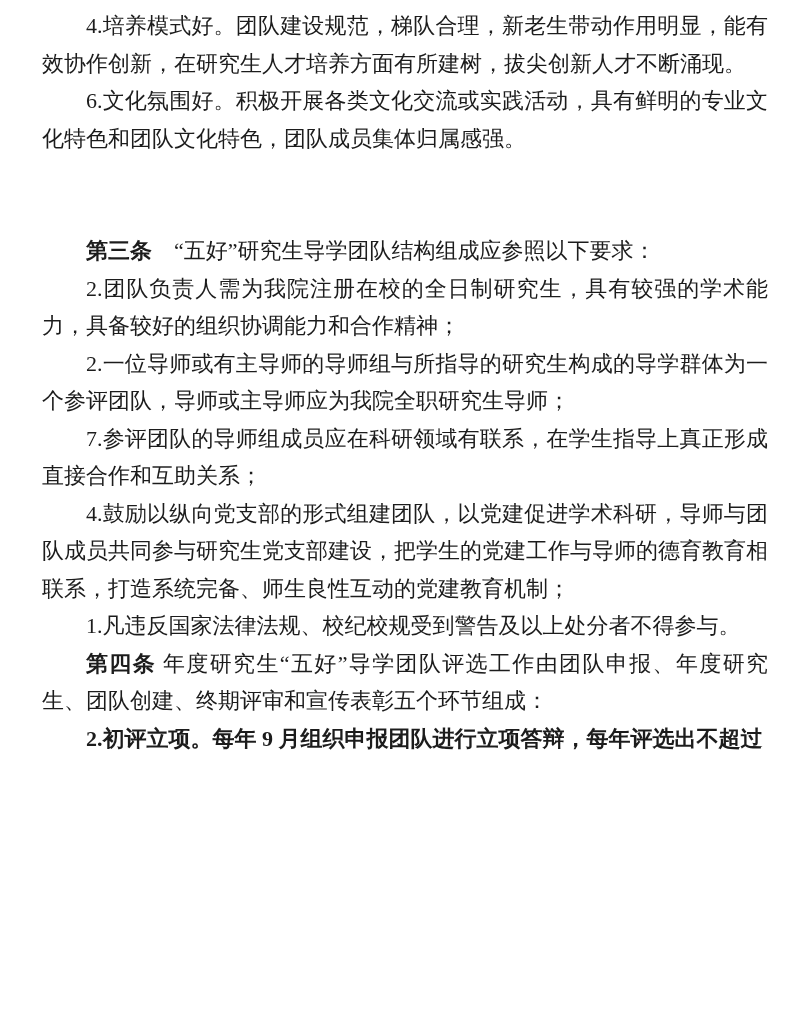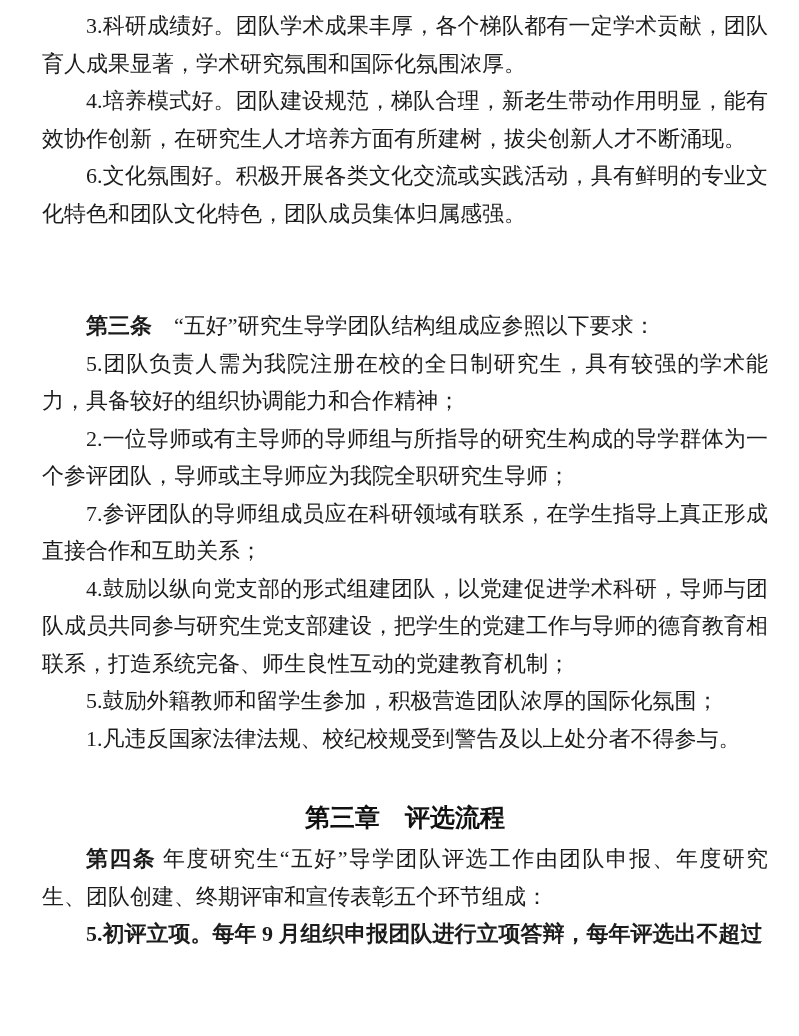--- a/index.html
+++ b/index.html
@@ -41,28 +41,25 @@
   }
   .run.bold {
     font-weight: bold;
   }
 </style>
 </head>
 <body>
 
 <div class="page">
   <div class="doc" id="doc">
-      <p class="para"><span class="run">3.科研成绩好。团队学术成果丰厚，各个梯队都有一定学术贡献，团队育人成果显著，学术研究氛围和国际化氛围浓厚。</span></p>
       <p class="para"><span class="run">4.培养模式好。团队建设规范，梯队合理，新老生带动作用明显，能有效协作创新，在研究生人才培养方面有所建树，拔尖创新人才不断涌现。</span></p>
       <p class="para"><span class="run">6.文化氛围好。积极开展各类文化交流或实践活动，具有鲜明的专业文化特色和团队文化特色，团队成员集体归属感强。</span></p>
       <div class="spacer"></div>
       <p class="para"><span class="run bold">第三条</span><span class="run">　“五好”研究生导学团队结构组成应参照以下要求：</span></p>
-      <p class="para"><span class="run">5.团队负责人需为我院注册在校的全日制研究生，具有较强的学术能力，具备较好的组织协调能力和合作精神；</span></p>
+      <p class="para"><span class="run">2.团队负责人需为我院注册在校的全日制研究生，具有较强的学术能力，具备较好的组织协调能力和合作精神；</span></p>
       <p class="para"><span class="run">2.一位导师或有主导师的导师组与所指导的研究生构成的导学群体为一个参评团队，导师或主导师应为我院全职研究生导师；</span></p>
       <p class="para"><span class="run">7.参评团队的导师组成员应在科研领域有联系，在学生指导上真正形成直接合作和互助关系；</span></p>
       <p class="para"><span class="run">4.鼓励以纵向党支部的形式组建团队，以党建促进学术科研，导师与团队成员共同参与研究生党支部建设，把学生的党建工作与导师的德育教育相联系，打造系统完备、师生良性互动的党建教育机制；</span></p>
-      <p class="para"><span class="run">5.鼓励外籍教师和留学生参加，积极营造团队浓厚的国际化氛围；</span></p>
       <p class="para"><span class="run">1.凡违反国家法律法规、校纪校规受到警告及以上处分者不得参与。</span></p>
-      <h2 class="chapter-heading"><span class="run bold">第三章　评选流程</span></h2>
       <p class="para"><span class="run bold">第四条</span><span class="run"> 年度研究生“五好”导学团队评选工作由团队申报、年度研究生、团队创建、终期评审和宣传表彰五个环节组成：</span></p>
-      <p class="para"><span class="run bold">5.初评立项。每年 9 月组织申报团队进行立项答辩，每年评选出不超过</span></p>
+      <p class="para"><span class="run bold">2.初评立项。每年 9 月组织申报团队进行立项答辩，每年评选出不超过</span></p>
     </div>
 </div>
 
 </body></html>

